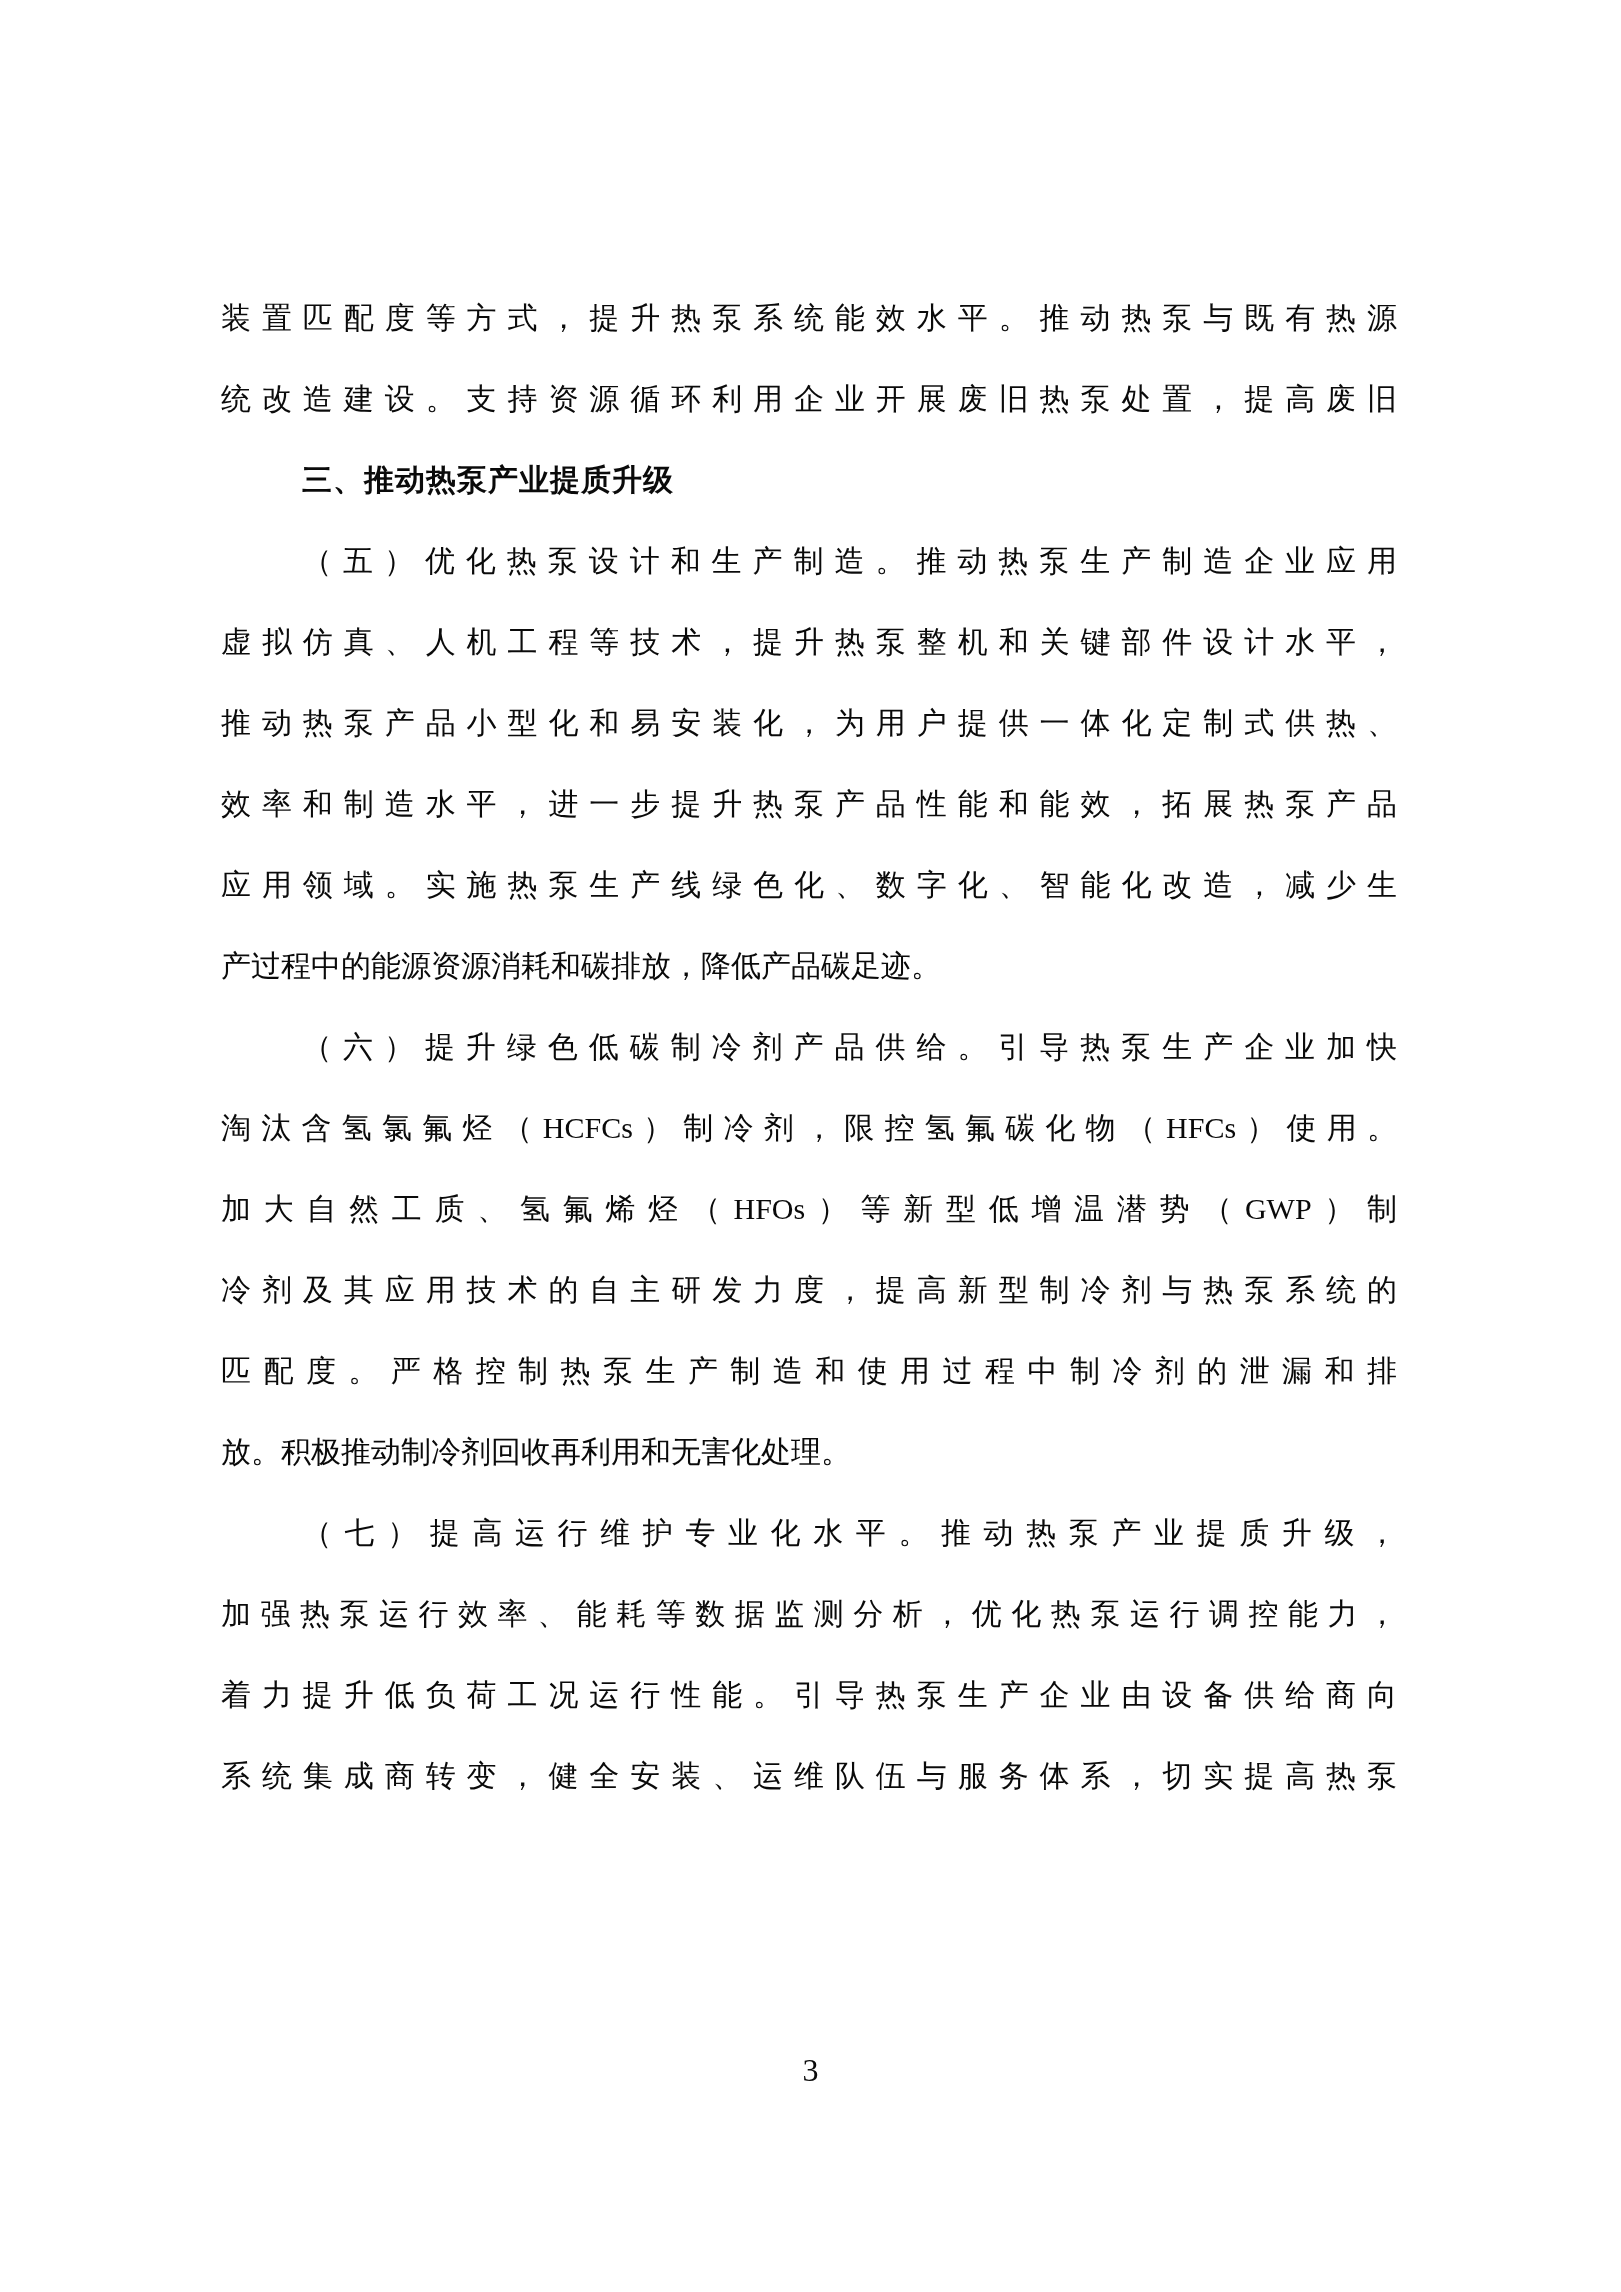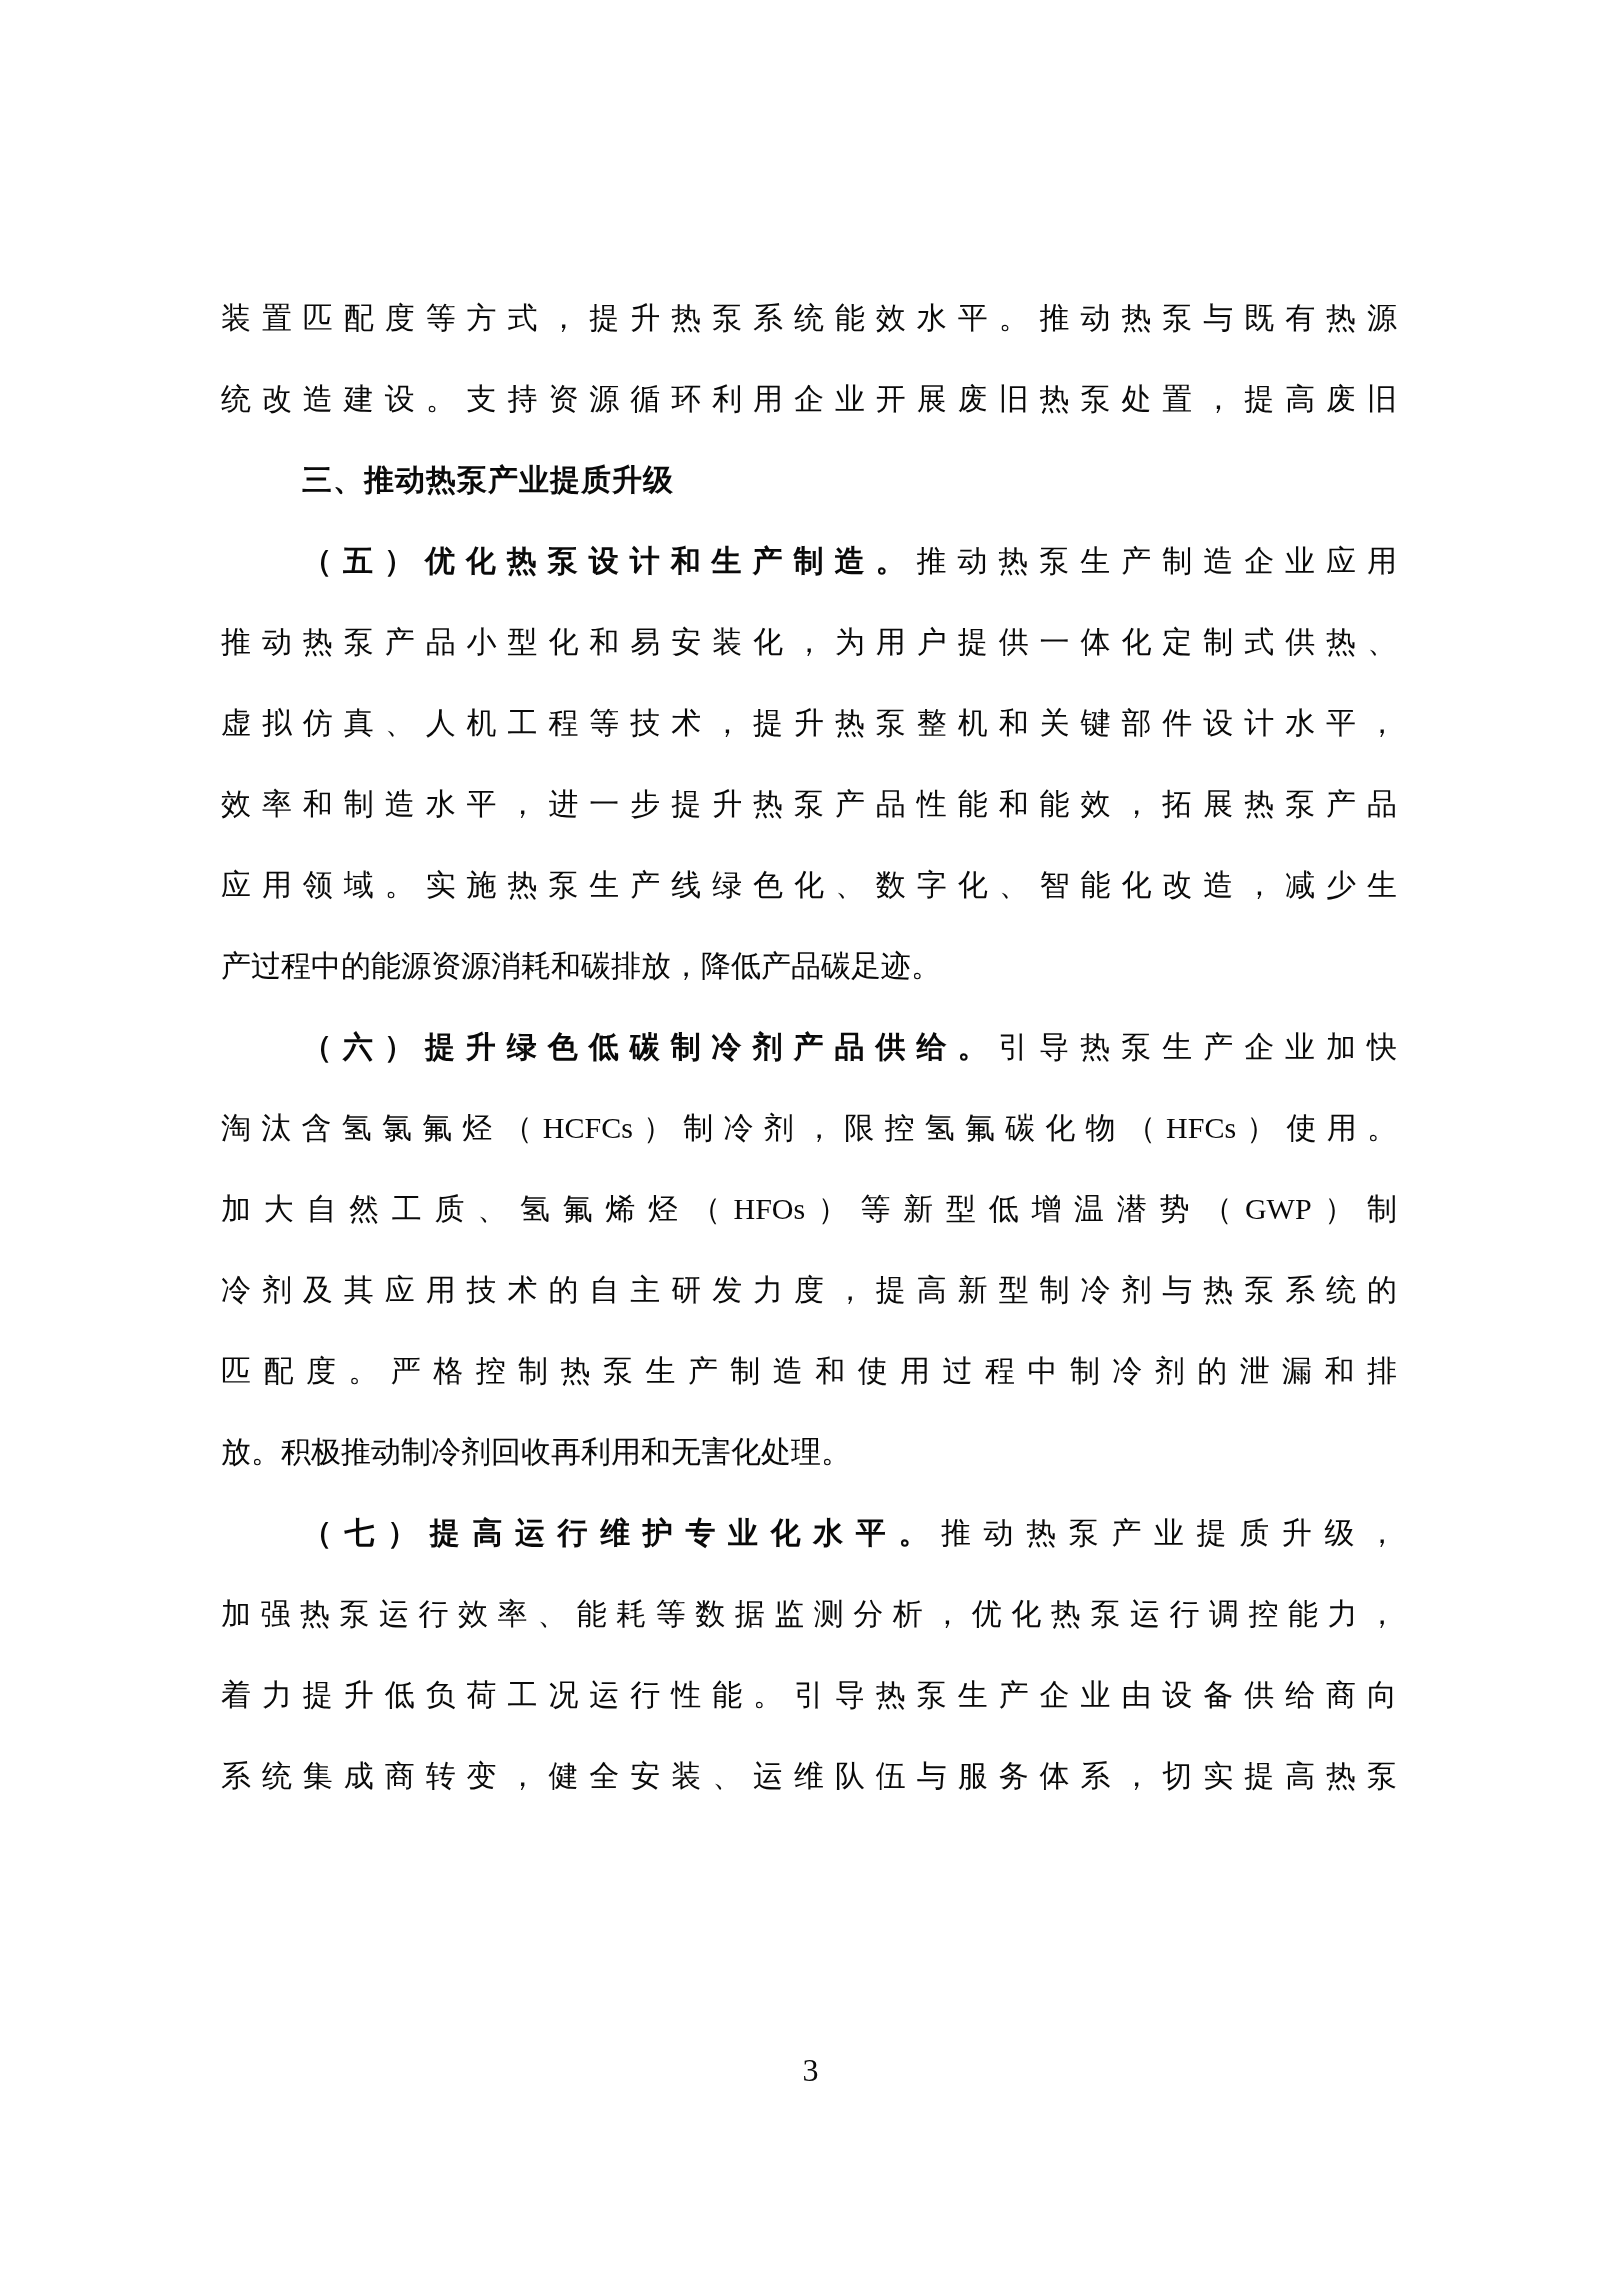--- a/index.html
+++ b/index.html
@@ -38,21 +38,21 @@
     padding-left: 81px;
   }
   .line.heading {
     font-family: "Liberation Sans", "DejaVu Sans", sans-serif;
     font-weight: bold;
     text-align: left;
     text-align-last: left;
     letter-spacing: 1px;
   }
   .lead {
-    font-weight: bold;
+    font-weight: normal;
   }
   .page-number {
     position: absolute;
     top: 2054px;
     left: 0;
     width: 100%;
     text-align: center;
     font-size: 32px;
     line-height: 32px;
     font-family: "Liberation Serif", "DejaVu Serif", serif;
@@ -64,22 +64,22 @@
 
 <div class="page">
   <div class="text-block">
 
     <div class="line justify"><span>装置匹配度等方式，提升热泵系统能效水平。推动热泵与既有热源</span></div>
     <div class="line justify"><span>统改造建设。支持资源循环利用企业开展废旧热泵处置，提高废旧</span></div>
 
     <div class="line heading indent"><span>三、推动热泵产业提质升级</span></div>
 
     <div class="line justify indent"><span class="lead">（五）优化热泵设计和生产制造。</span><span>推动热泵生产制造企业应用</span></div>
+    <div class="line justify"><span>虚拟仿真、人机工程等技术，提升热泵整机和关键部件设计水平，</span></div>
     <div class="line justify"><span>推动热泵产品小型化和易安装化，为用户提供一体化定制式供热、</span></div>
-    <div class="line justify"><span>虚拟仿真、人机工程等技术，提升热泵整机和关键部件设计水平，</span></div>
     <div class="line justify"><span>效率和制造水平，进一步提升热泵产品性能和能效，拓展热泵产品</span></div>
     <div class="line justify"><span>应用领域。实施热泵生产线绿色化、数字化、智能化改造，减少生</span></div>
     <div class="line"><span>产过程中的能源资源消耗和碳排放，降低产品碳足迹。</span></div>
 
     <div class="line justify indent"><span class="lead">（六）提升绿色低碳制冷剂产品供给。</span><span>引导热泵生产企业加快</span></div>
     <div class="line justify"><span>淘汰含氢氯氟烃（HCFCs）制冷剂，限控氢氟碳化物（HFCs）使用。</span></div>
     <div class="line justify"><span>加大自然工质、氢氟烯烃（HFOs）等新型低增温潜势（GWP）制</span></div>
     <div class="line justify"><span>冷剂及其应用技术的自主研发力度，提高新型制冷剂与热泵系统的</span></div>
     <div class="line justify"><span>匹配度。严格控制热泵生产制造和使用过程中制冷剂的泄漏和排</span></div>
     <div class="line"><span>放。积极推动制冷剂回收再利用和无害化处理。</span></div>

